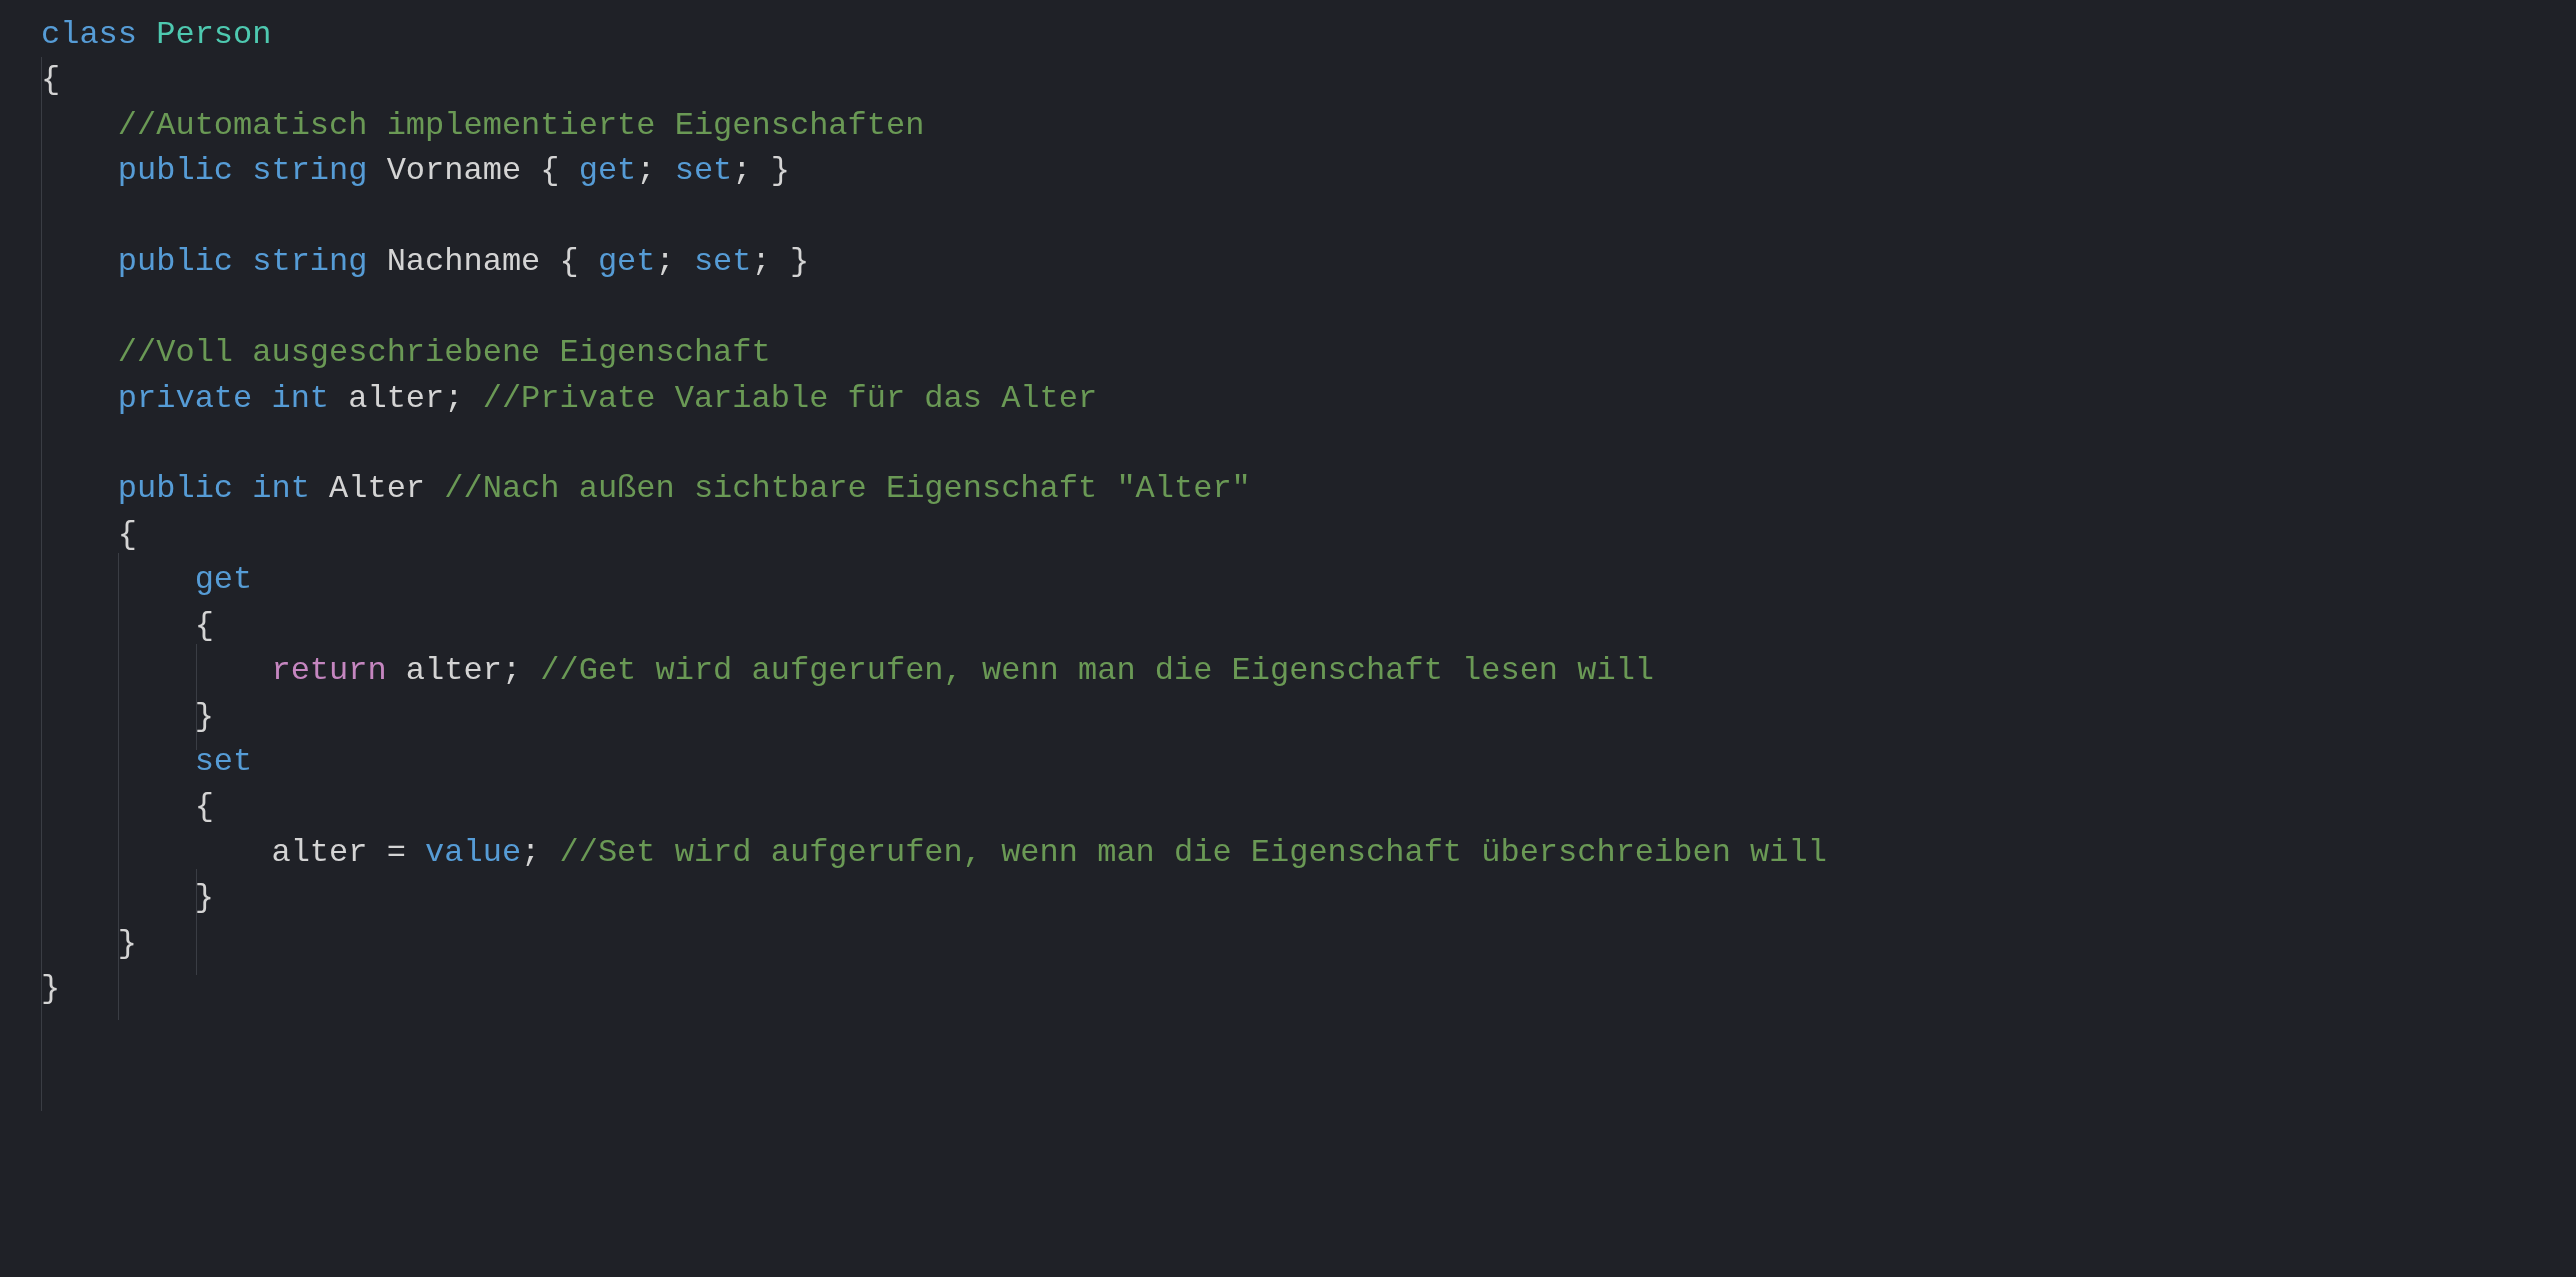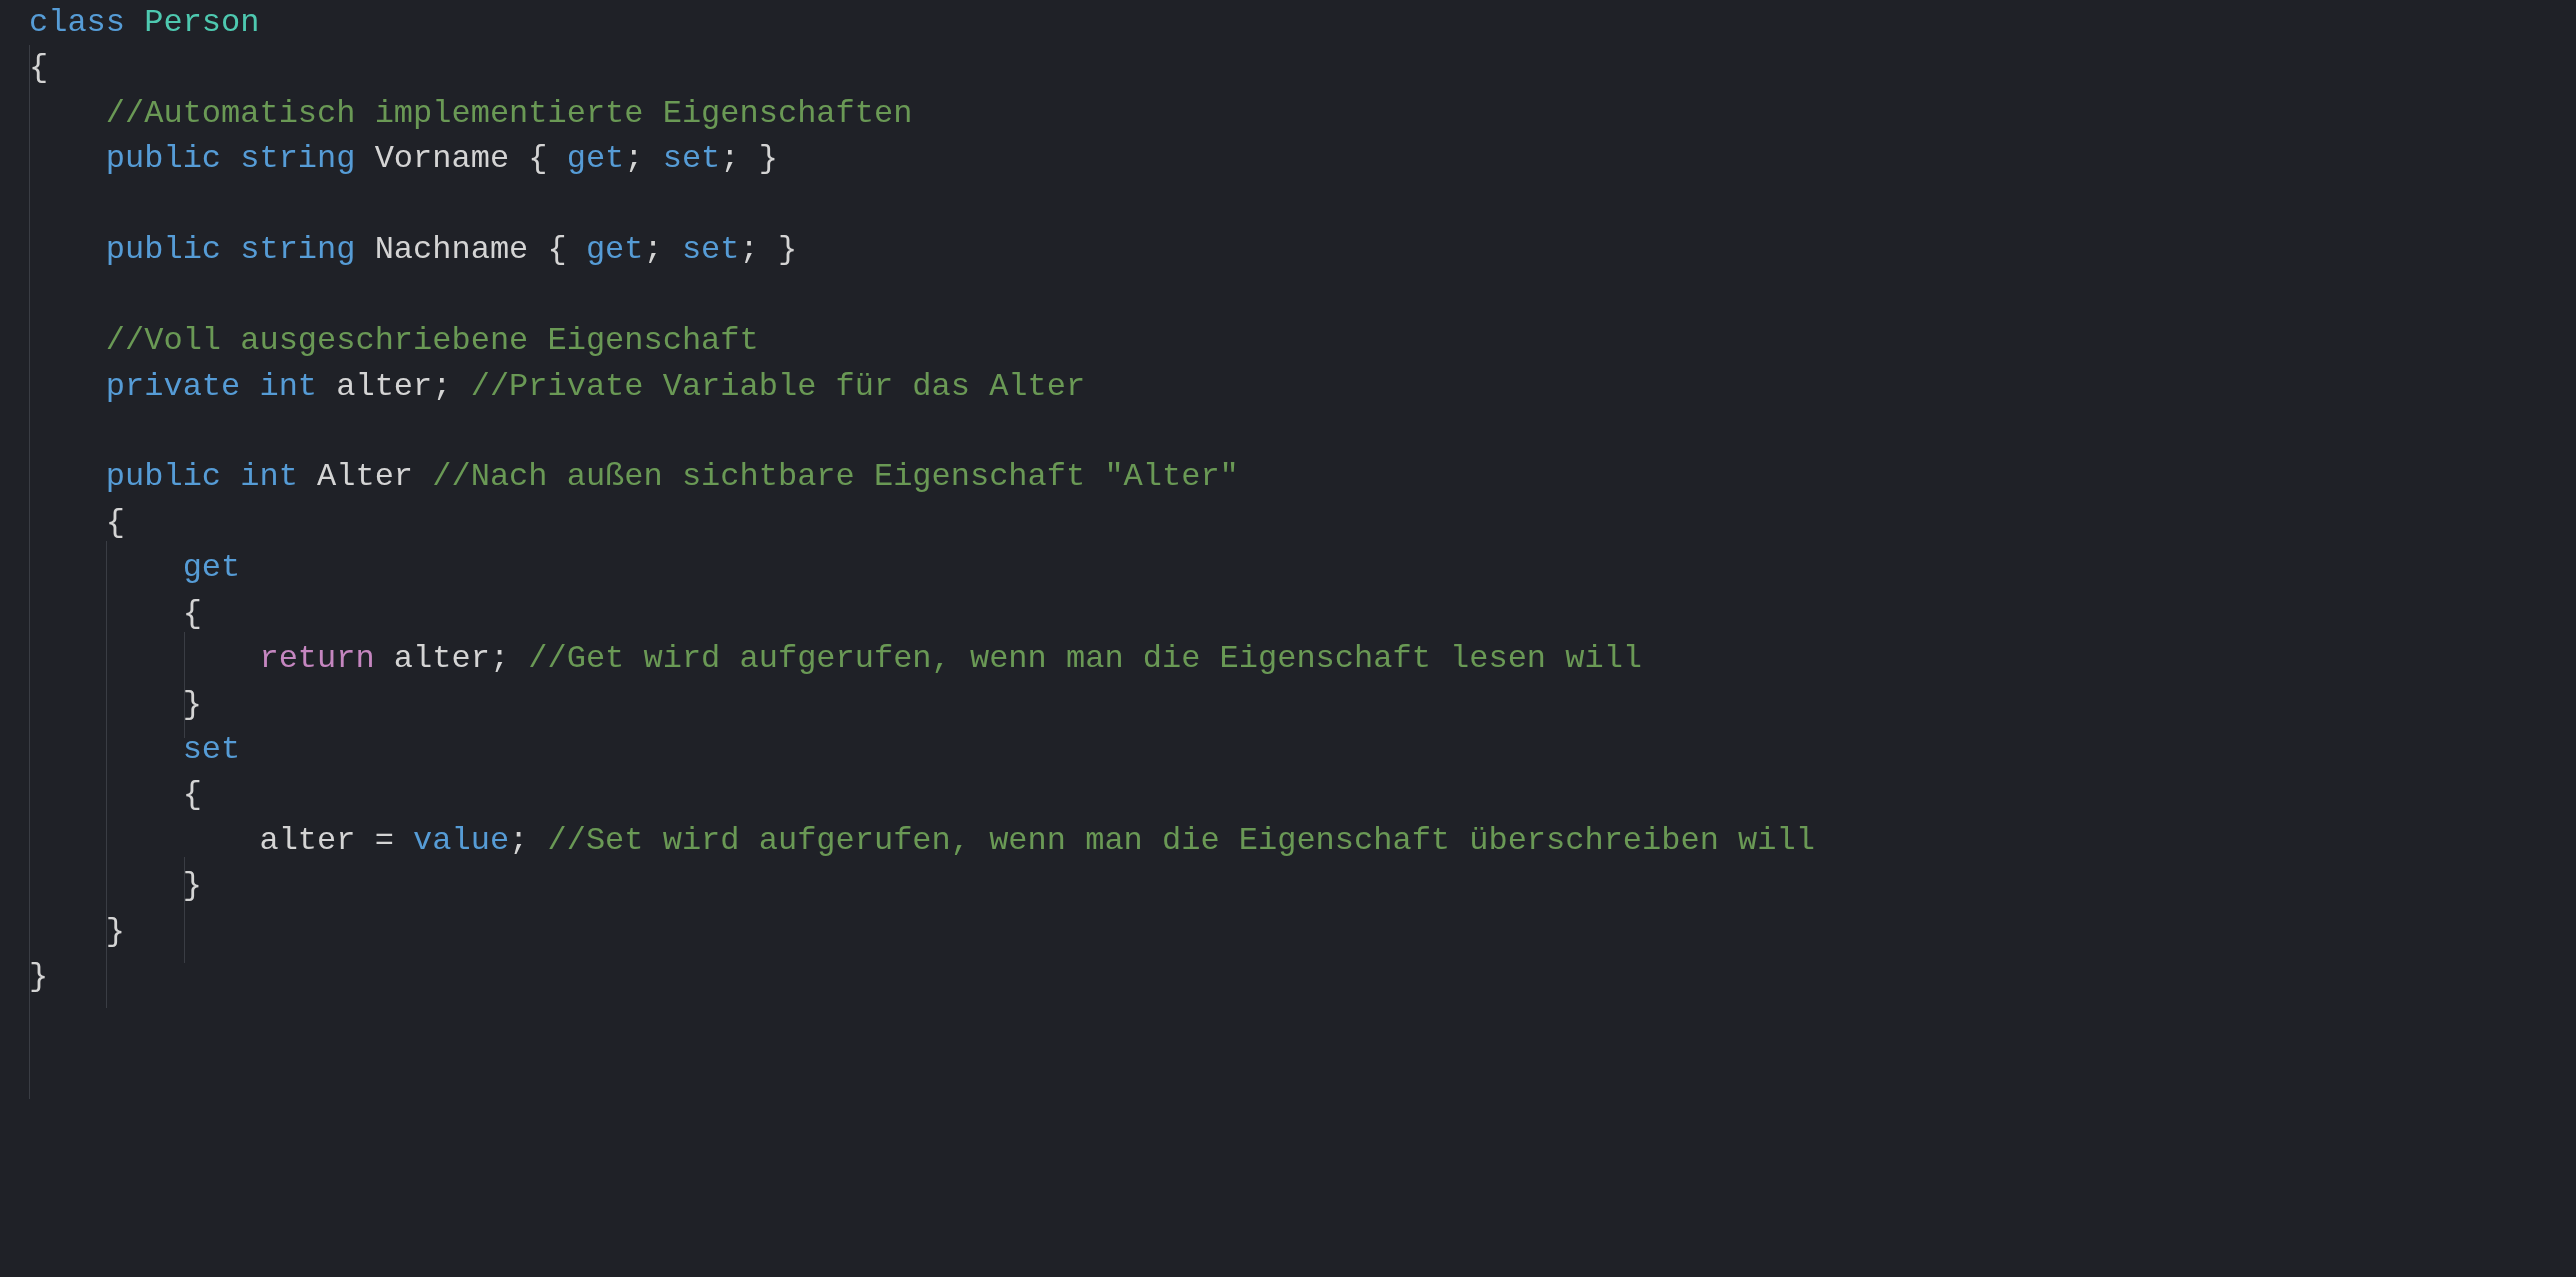--- a/index.html
+++ b/index.html
@@ -4,21 +4,21 @@
 <style>
   html, body {
     margin: 0;
     padding: 0;
     background: #1f2127;
     width: 2576px;
     height: 1277px;
     overflow: hidden;
   }
   pre.code {
-    margin: 0;
+    margin: 12px;
     padding: 0 0 0 29px;
     font-family: "SF Mono", "Menlo", "Consolas", "Liberation Mono", monospace;
     font-size: 32px;
     line-height: 1.42;
     color: #d1d4db;
     white-space: pre;
     position: relative;
   }
   .kw       { color: #569cd6; }  
   .type     { color: #4ec9b0; }  

